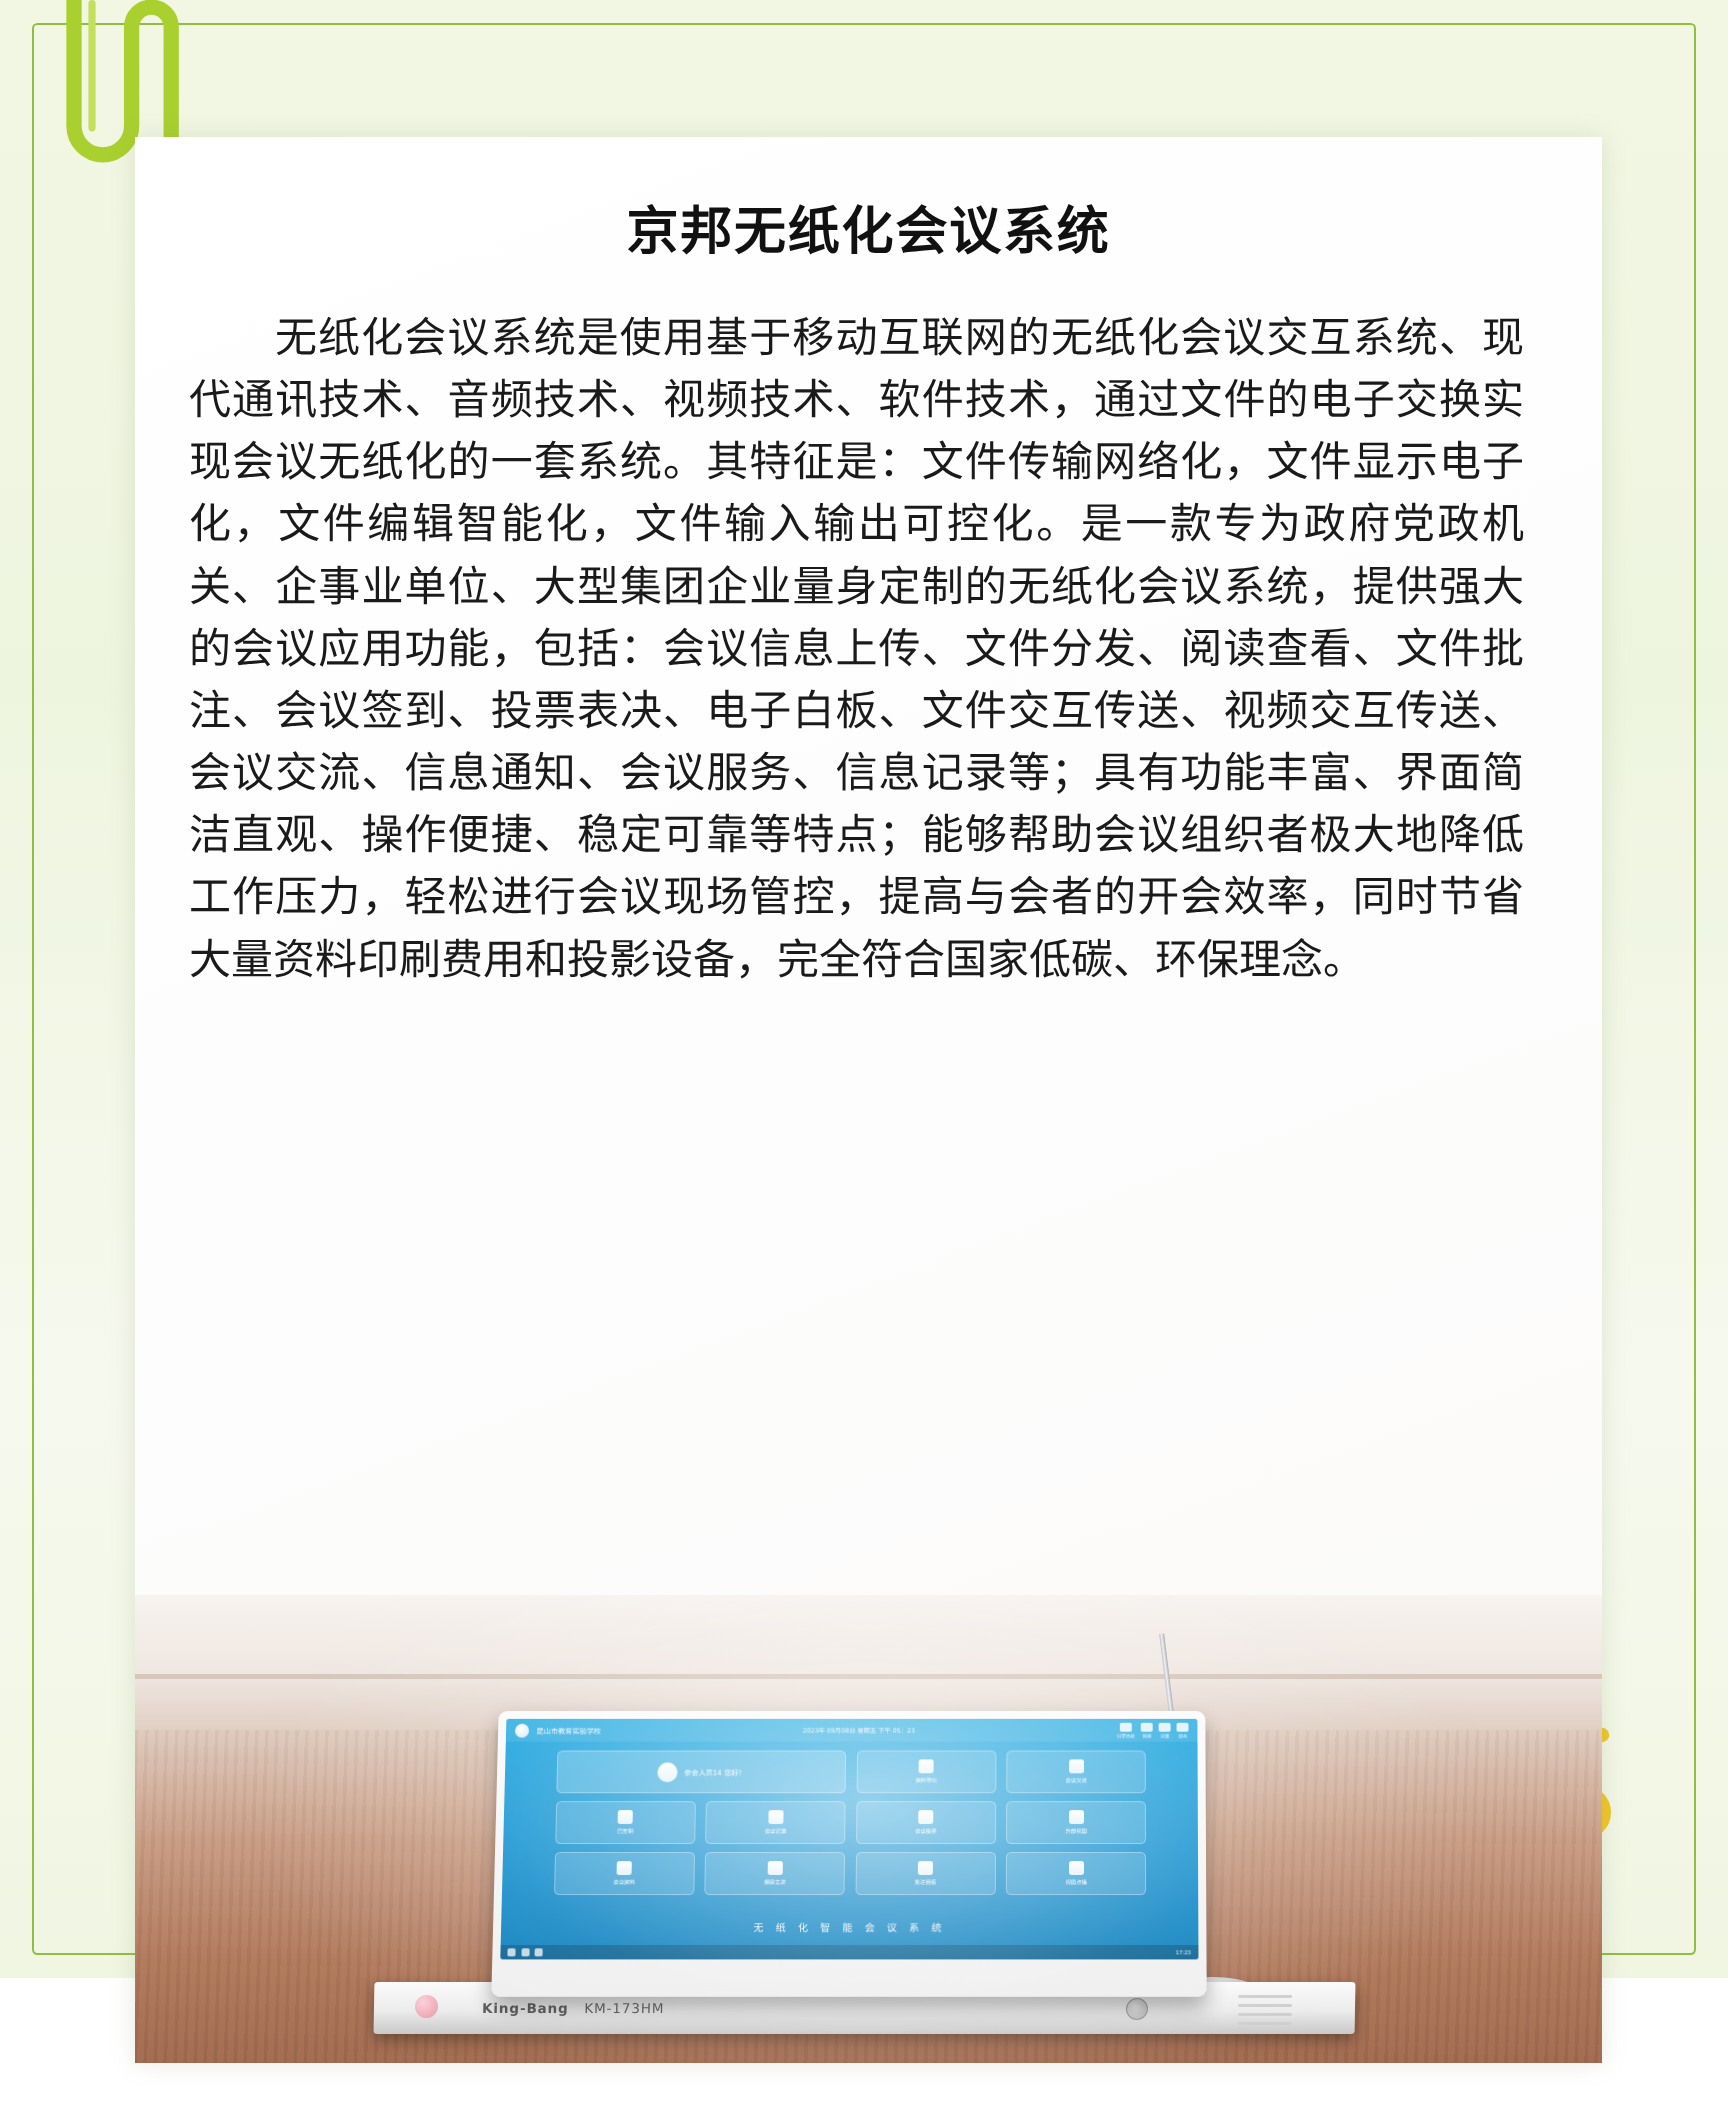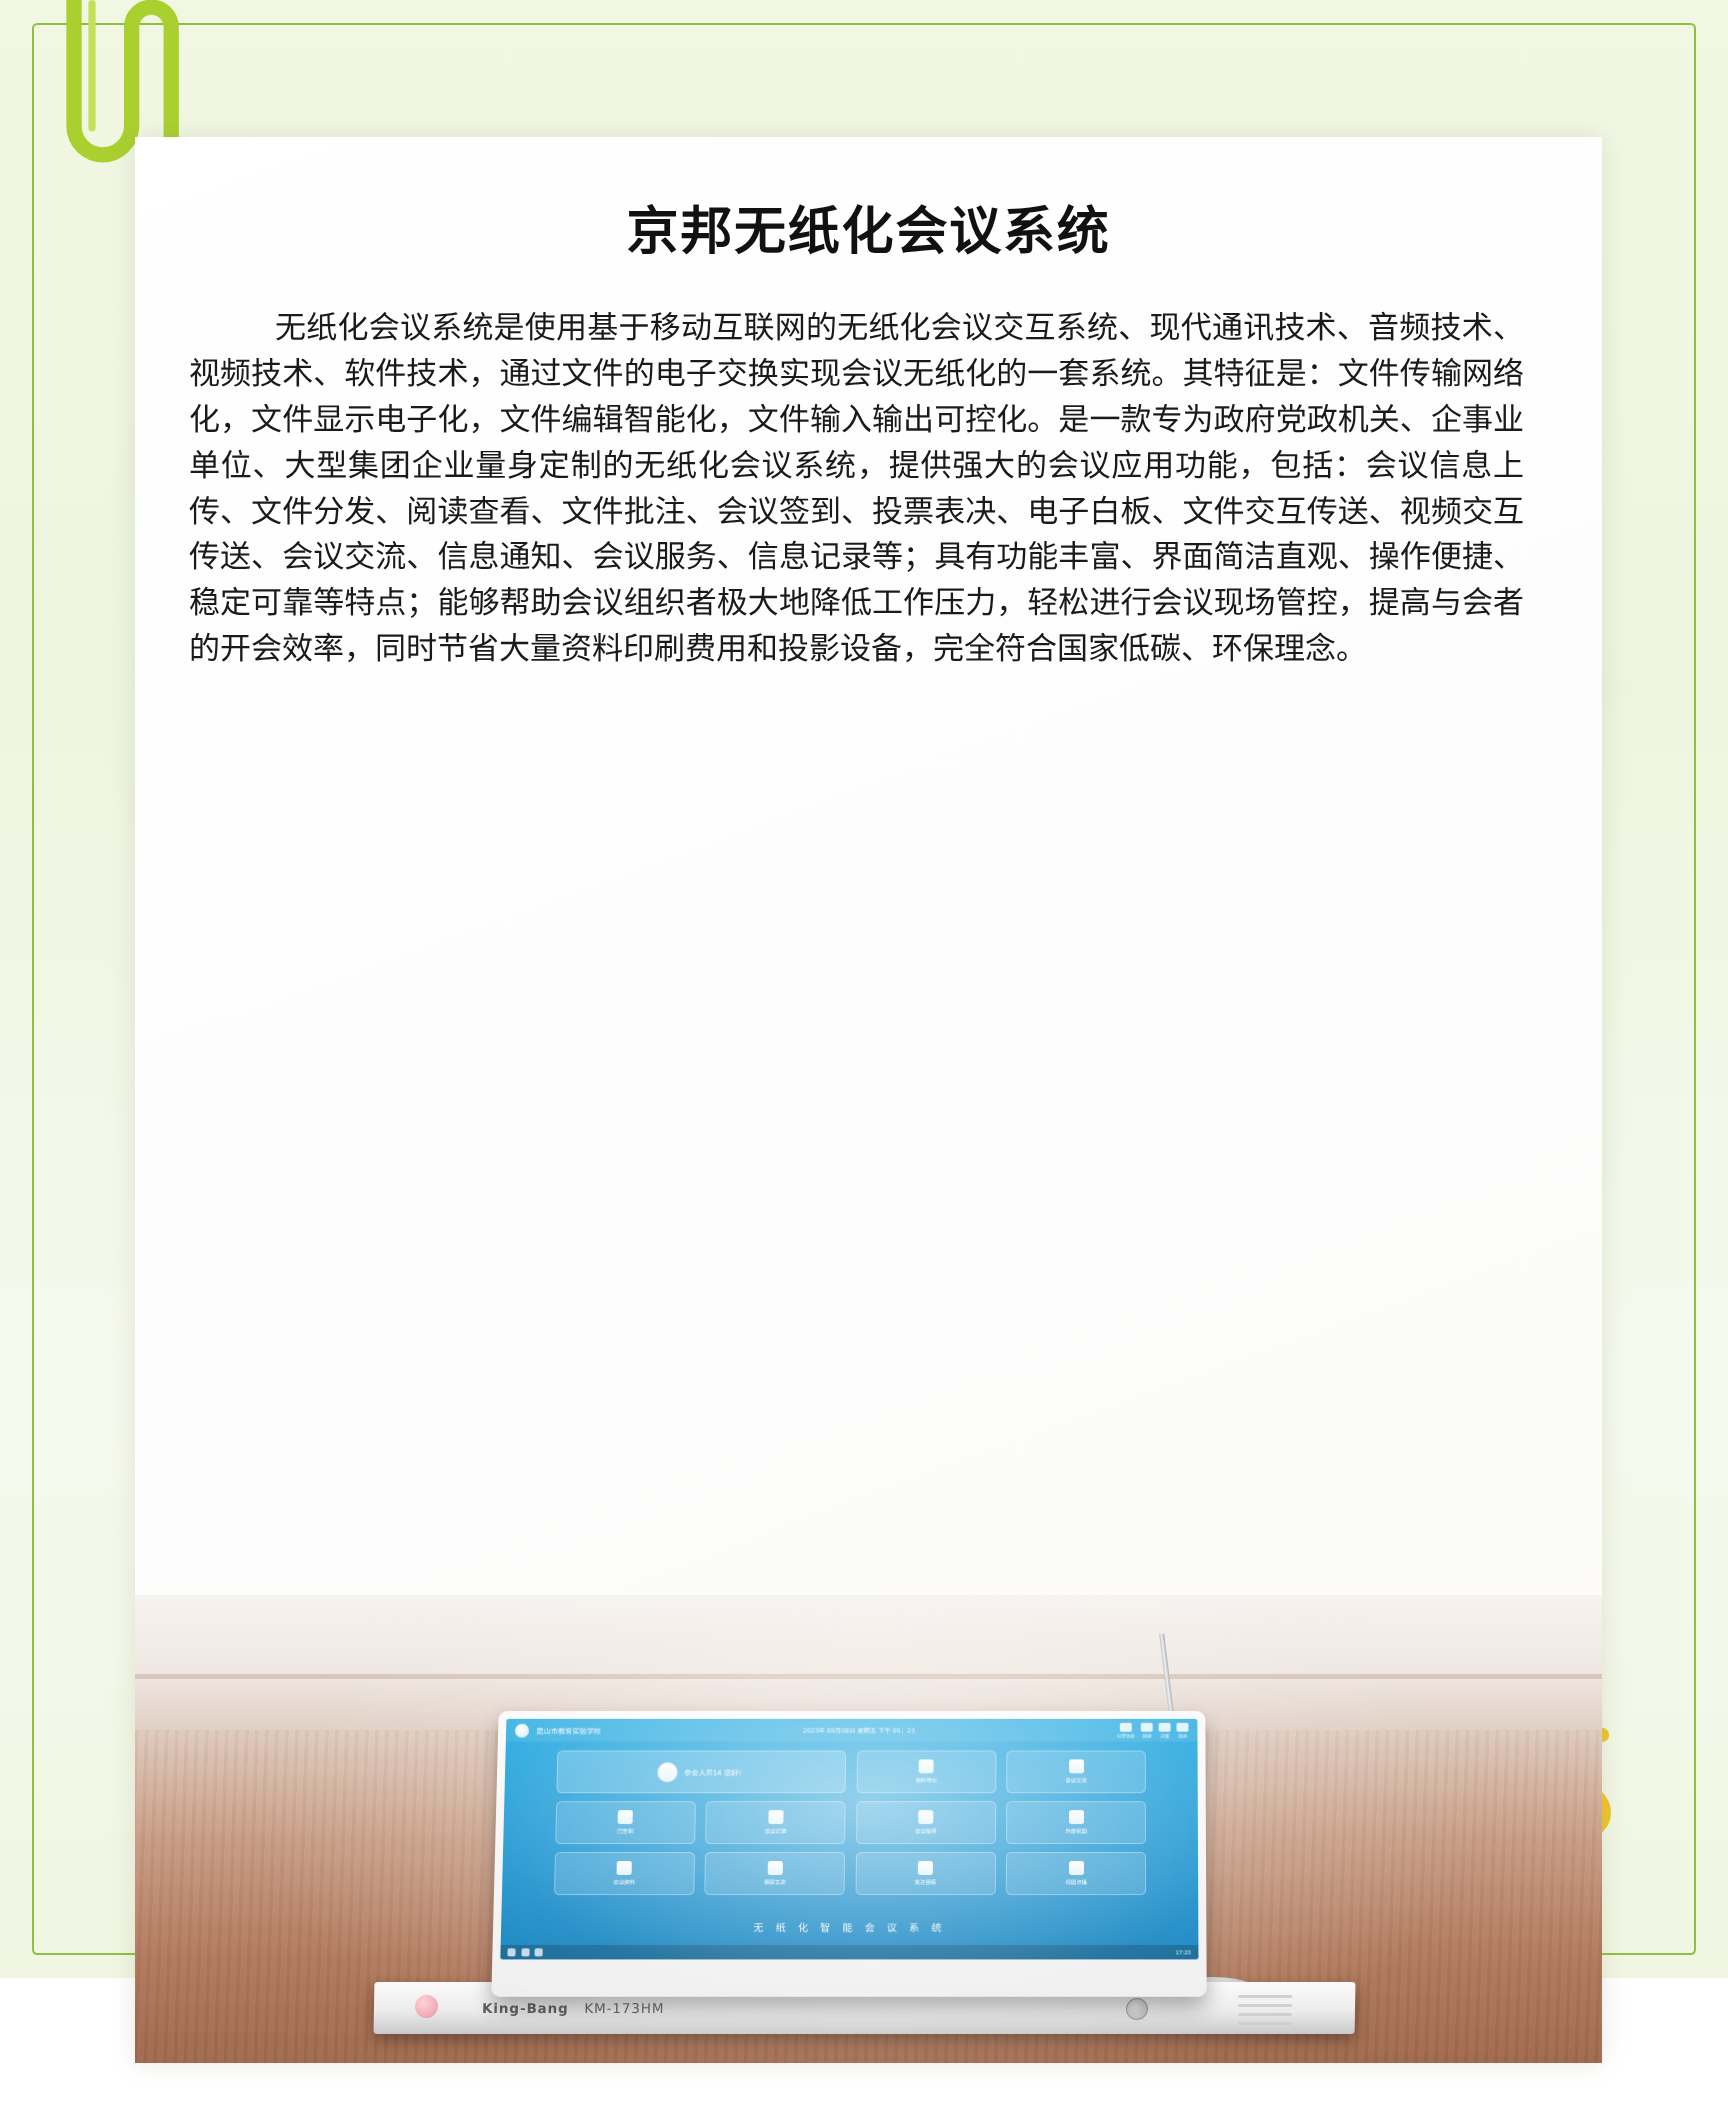--- a/index.html
+++ b/index.html
@@ -56,26 +56,26 @@
     font-weight: bold;
     letter-spacing: 1.8px;
     color: #111111;
     font-family: "DejaVu Sans", "Liberation Sans", sans-serif;
   }
 
   
   .body-text {
     margin: 0;
     padding: 43px 78px 0 54px;
-    font-size: 31px;
+    font-size: 42px;
     line-height: 1.48;
     color: #1a1a1a;
     text-align: justify;
     text-indent: 86px;
-    font-family: Liberation Mono, monospace;
+    font-family: Liberation Serif, serif;
     word-break: break-all;
   }
 
   
   .photo {
     position: absolute;
     left: 0;
     top: 1458px;
     width: 1467px;
     height: 468px;

